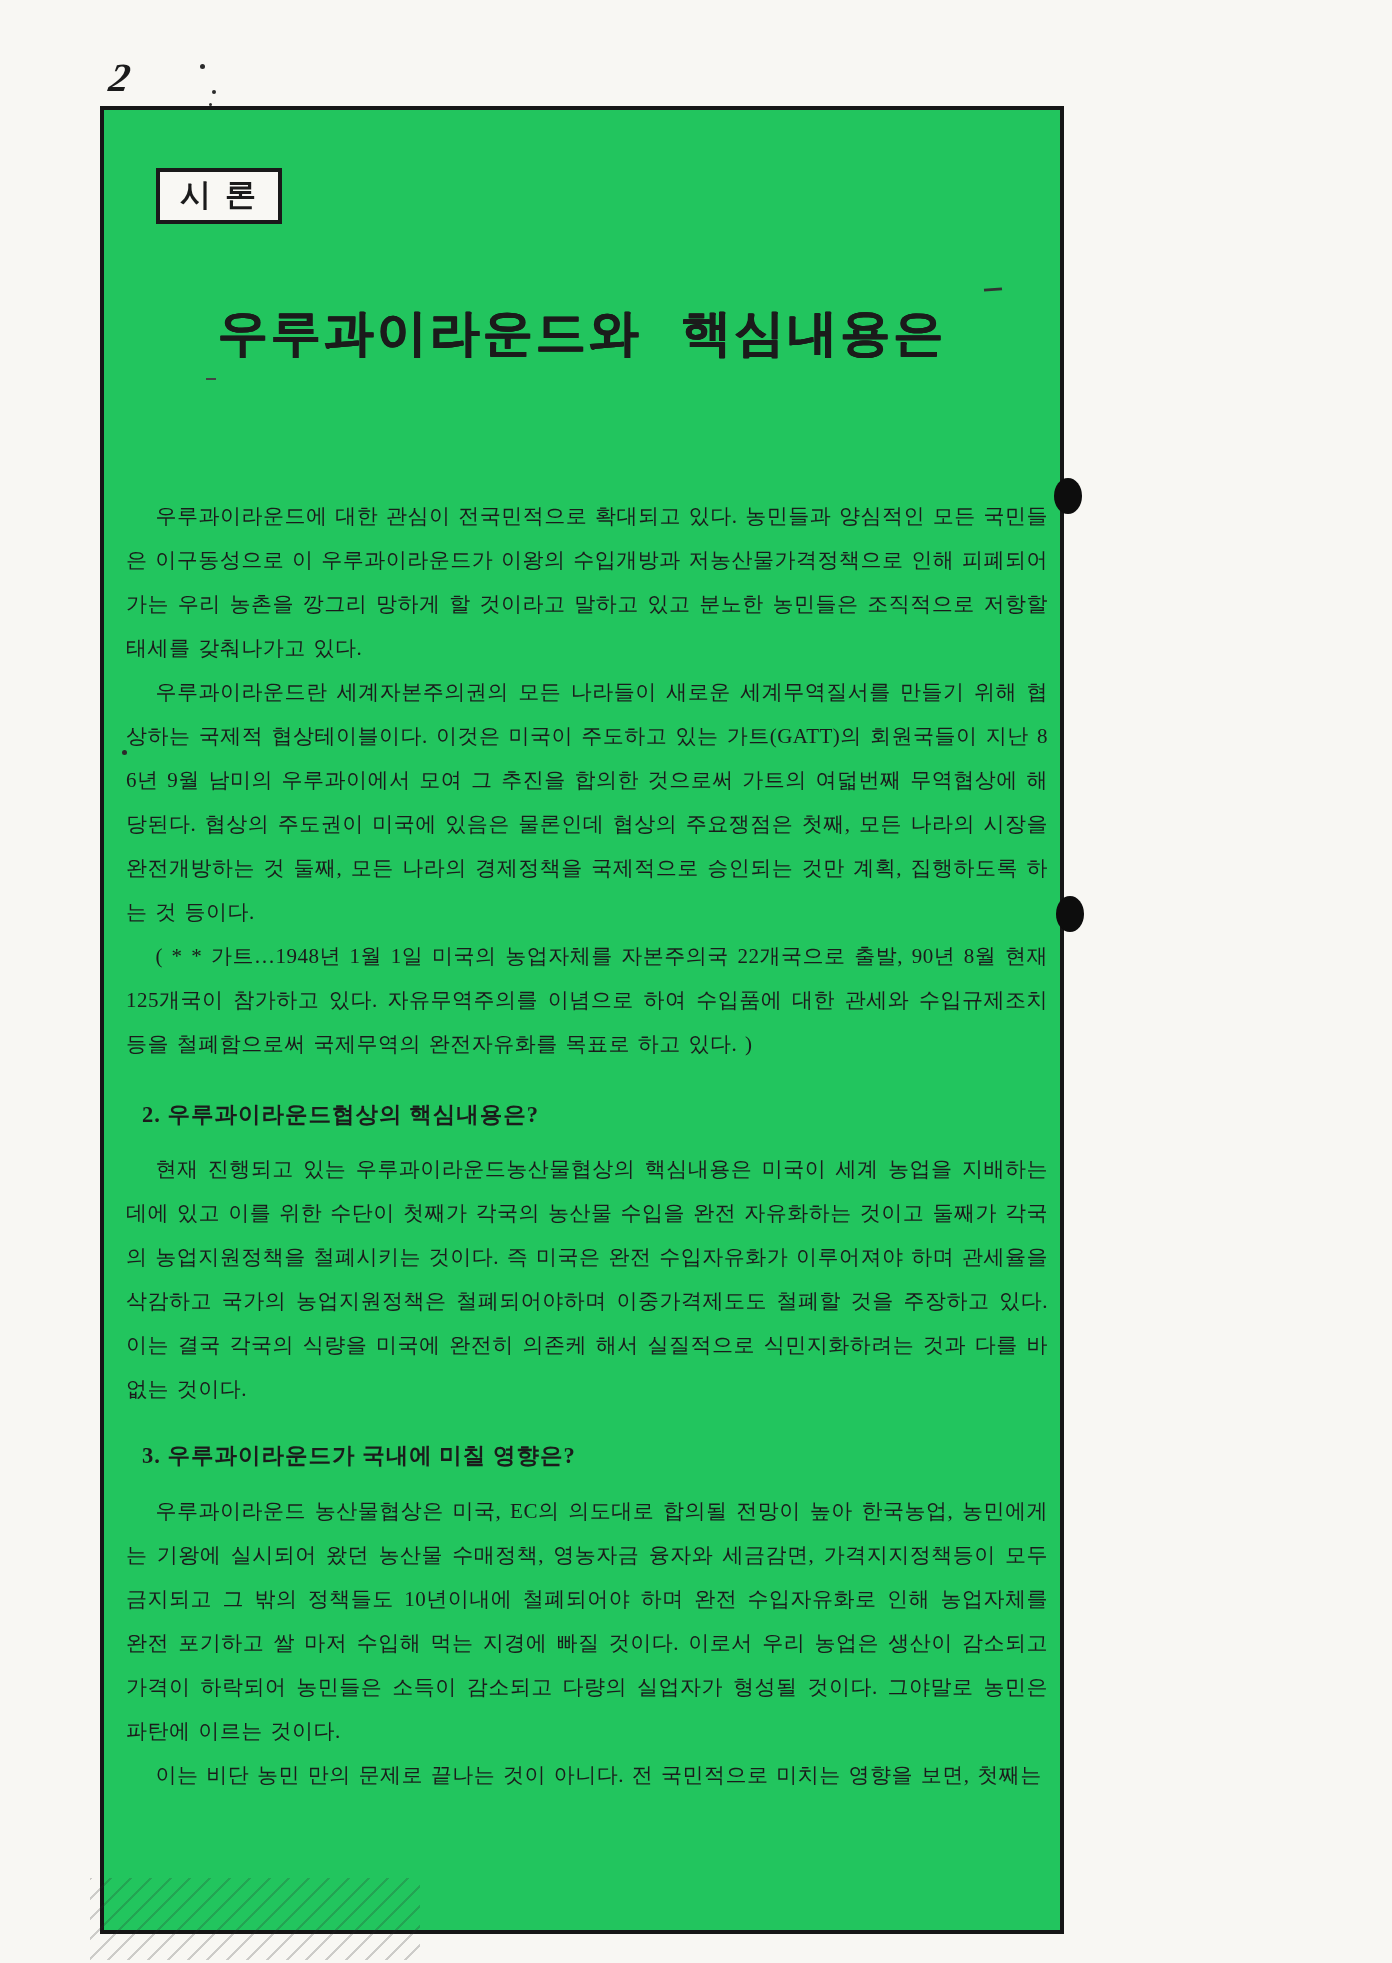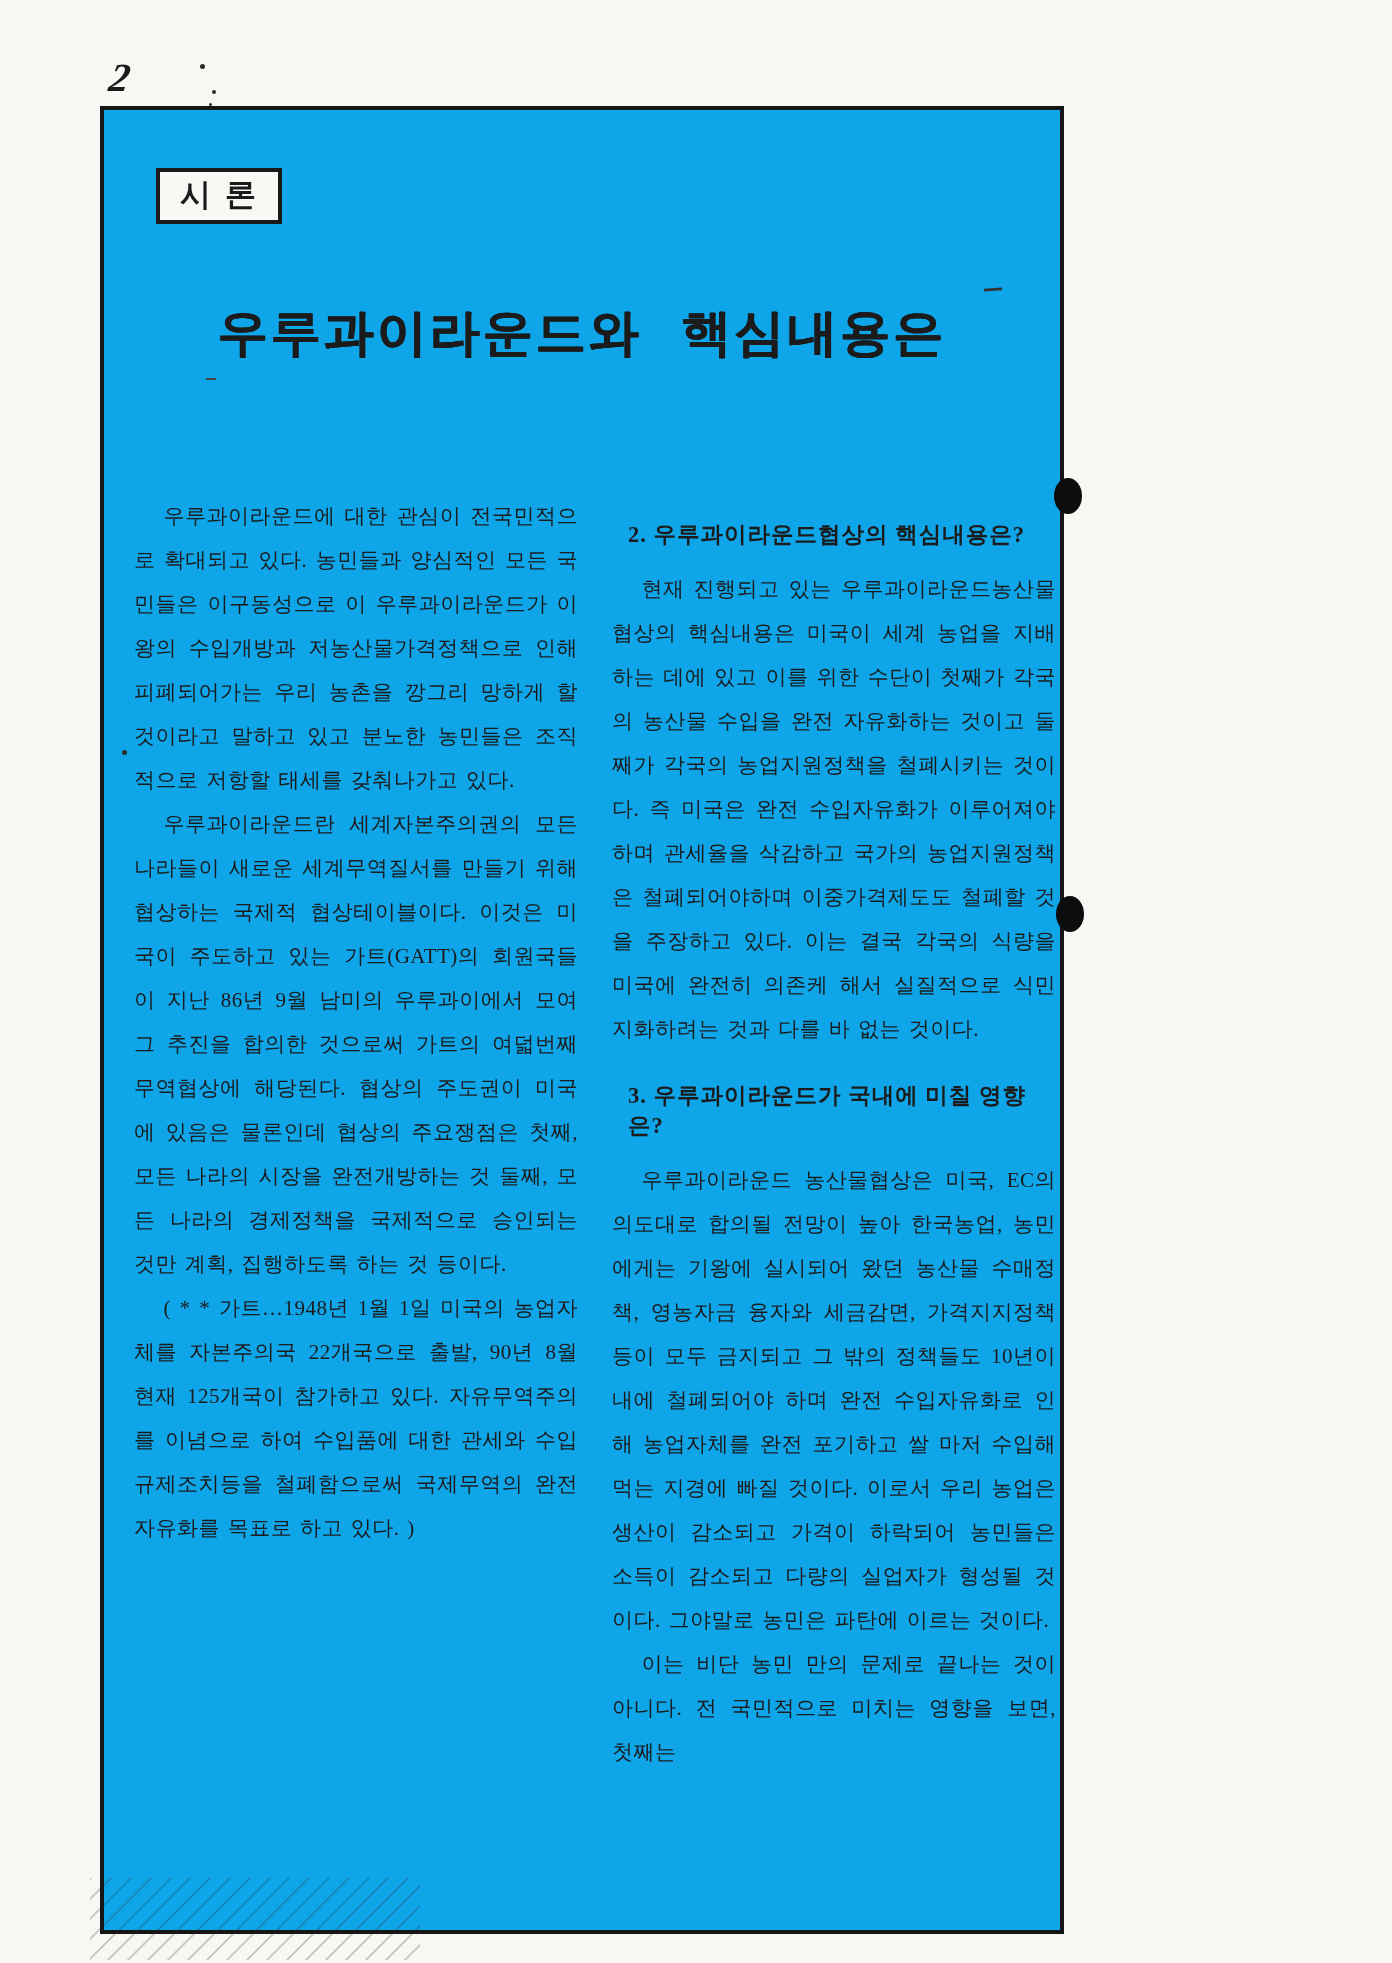--- a/index.html
+++ b/index.html
@@ -14,43 +14,44 @@
   .page-number{
     position:absolute; left:110px; top:54px;
     font-size:40px; font-weight:bold; font-style:italic;
     transform:skewX(-10deg);
   }
   .frame{
     position:absolute; left:100px; top:106px;
     width:964px; height:1828px;
     border:4px solid #161616;
     box-sizing:border-box;
-    background:#0ea5e9;
+    background:#22c55e;
   }
   .kicker-box{
     position:absolute; left:52px; top:58px;
     border:4px solid #1a1a1a;
     padding:5px 8px 7px 20px;
     font-size:31px; font-weight:bold; letter-spacing:14px;
     line-height:1.15;
     background:#f9f8f4;
   }
   .title{
     position:absolute; left:0; top:190px; width:100%;
     margin:0;
     text-align:center;
     font-size:50px; font-weight:bold;
     letter-spacing:3px; word-spacing:24px;
     text-shadow:0.6px 0 0 #1b1b1b, -0.6px 0 0 #1b1b1b;
   }
   .columns{
-    position:absolute; left:12px; top:384px; width:100%;
-    display:flex; gap:34px;
+    position:absolute; left:4px; top:384px; width:100%;
+    display:flex; gap:8px;
     padding:0 16px 0 18px;
     box-sizing:border-box;
+    flex-direction:column;
   }
   .col{ flex:1 1 0; min-width:0; }
   .col-right{ padding-top:24px; }
   .par{
     margin:0;
     font-size:21px;
     line-height:44px;
     letter-spacing:0.5px;
     word-spacing:2px;
     text-align:justify;

